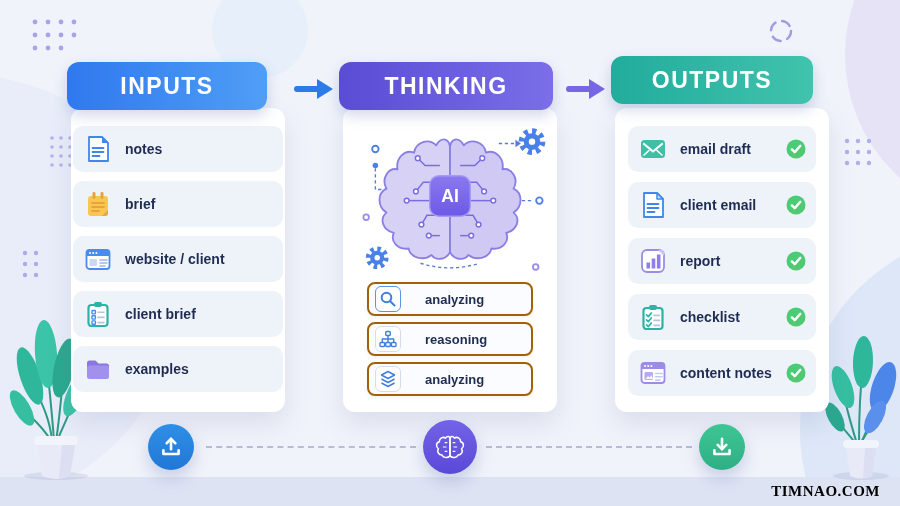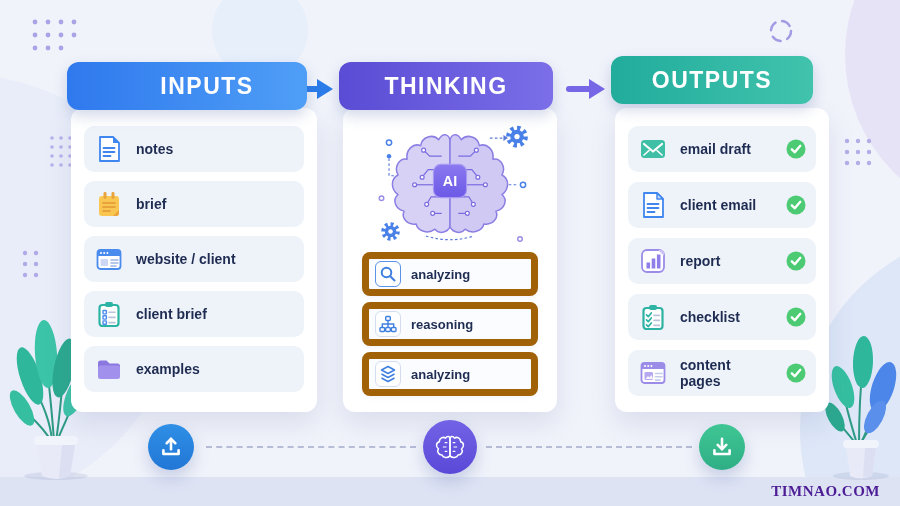--- a/index.html
+++ b/index.html
@@ -13,49 +13,49 @@
   #bgc-br{width:400px;height:400px;left:800px;top:230px;background:#dde7f8;}
   #bgc-tc{width:96px;height:96px;left:212px;top:-18px;background:#e7effb;}
   #floor{position:absolute;left:0;top:477px;width:900px;height:29px;background:#dee3f4;}
   
   .card-header{position:absolute;height:48px;border-radius:12px;display:flex;
        align-items:center;justify-content:center;color:#fff;font-weight:800;
        font-size:23px;letter-spacing:1.5px;box-shadow:0 6px 14px rgba(60,80,160,.22);z-index:3;}
   .card-body{position:absolute;background:#fff;border-radius:12px;
        box-shadow:0 12px 26px rgba(100,110,160,.15);z-index:2;
        display:flex;flex-direction:column;box-sizing:border-box;}
-  #inputs-header{left:67px;top:62px;width:200px;background:linear-gradient(90deg,#2f79ee,#4f9ef6);padding-left:40px;}
+  #inputs-header{left:67px;top:62px;width:200px;background:linear-gradient(90deg,#2f79ee,#4f9ef6);}
   #thinking-header{left:339px;top:62px;width:214px;background:linear-gradient(90deg,#5a4cd4,#7b6ee8);}
   #outputs-header{left:611px;top:56px;width:202px;background:linear-gradient(90deg,#21ac9c,#41c3ad);}
-  #inputs-body{left:71px;top:108px;width:246px;height:304px;padding:18px 13px;gap:9px;}
+  #inputs-body{left:71px;top:108px;width:214px;height:304px;padding:18px 2px;gap:9px;}
   #thinking-body{left:343px;top:108px;width:214px;height:304px;padding:6px 0 16px 0;align-items:center;}
   #outputs-body{left:615px;top:108px;width:214px;height:304px;padding:18px 13px;gap:10px;}
   .row{background:#eef2f9;border-radius:10px;height:46px;display:flex;align-items:center;
        padding:0 10px;gap:12px;flex:0 0 auto;}
   .rlabel{font-size:14px;font-weight:700;color:#1f2c52;flex:1;}
   .ric{width:30px;height:30px;display:flex;align-items:center;justify-content:center;}
   .check{width:20px;height:20px;}
   
   .t-rows{display:flex;flex-direction:column;gap:6px;margin-top:4px;}
-  .t-row{width:150px;height:30px;background:#fbfcff;border:7px solid #a16207;border-radius:8px;
-       display:flex;align-items:center;gap:10px;padding:0 6px;box-shadow:0 2px 4px rgba(120,130,180,.08);}
+  .t-row{width:150px;height:30px;background:#fbfcff;border:2px solid #a16207;border-radius:8px;
+       display:flex;align-items:center;gap:24px;padding:0 6px;box-shadow:0 2px 4px rgba(120,130,180,.08);}
   .t-ic{width:24px;height:24px;border-radius:6px;background:#fff;display:flex;align-items:center;
        justify-content:center;border:1.5px solid #d4ddf0;}
   .t-ic.strong{border-color:#5a93e8;}
   .t-label{font-size:13px;font-weight:700;color:#1f2c52;}
   
   .flow-circle{position:absolute;border-radius:50%;display:flex;align-items:center;
        justify-content:center;box-shadow:0 8px 16px rgba(80,100,170,.25);z-index:2;}
   #flow-upload{left:148px;top:424px;width:46px;height:46px;background:linear-gradient(180deg,#2f8fe6,#2277d6);}
   #flow-brain{left:423px;top:420px;width:54px;height:54px;background:linear-gradient(180deg,#7263e6,#5a49d8);}
   #flow-download{left:699px;top:424px;width:46px;height:46px;background:linear-gradient(180deg,#3fc694,#2fae85);}
   .dash{position:absolute;border-top:2px dashed #b7bdd6;height:0;z-index:1;}
   #dash1{left:206px;top:446px;width:210px;}
   #dash2{left:486px;top:446px;width:206px;}
-  #watermark{position:absolute;right:20px;top:483px;color:#4c1d95;
+  #watermark{position:absolute;right:20px;top:483px;color:#000000;
        font-family:"Liberation Serif",serif;font-weight:700;font-size:15px;letter-spacing:.5px;z-index:5;}
 </style>
 </head>
 <body>
 
 <div class="bg-circle" id="bgc-left"></div>
 <div class="bg-circle" id="bgc-tr"></div>
 <div class="bg-circle" id="bgc-br"></div>
 <div class="bg-circle" id="bgc-tc"></div>
 <div id="floor"></div>
@@ -402,21 +402,21 @@
           </g>
           <rect x="5.5" y="13" width="8.5" height="8" rx="1.2" fill="#b7a9f0"></rect>
           <path d="M6.5,20 l2.5,-3 1.5,1.5 2,-2.5 1.5,4 z" fill="#fff" opacity="0.9"></path>
           <g stroke="#c3cdeb" stroke-width="1.6" stroke-linecap="round">
             <line x1="16.5" y1="14.5" x2="23" y2="14.5"></line>
             <line x1="16.5" y1="17.8" x2="23" y2="17.8"></line>
             <line x1="16.5" y1="21.1" x2="21" y2="21.1"></line>
           </g>
         </svg>
     </span>
-    <span class="rlabel">content pages</span>
+    <span class="rlabel">content notes</span>
     <span class="check">
       <svg width="20" height="20" viewBox="0 0 20 20">
           <circle cx="10" cy="10" r="9.5" fill="#4ccb74"></circle>
           <path d="M5.8,10.4 L8.7,13.2 L14.3,6.8" fill="none" stroke="#fff" stroke-width="2.4" stroke-linecap="round" stroke-linejoin="round"></path>
         </svg>
     </span>
   </div>
 </div>
 
 <div class="dash" id="dash1"></div>

